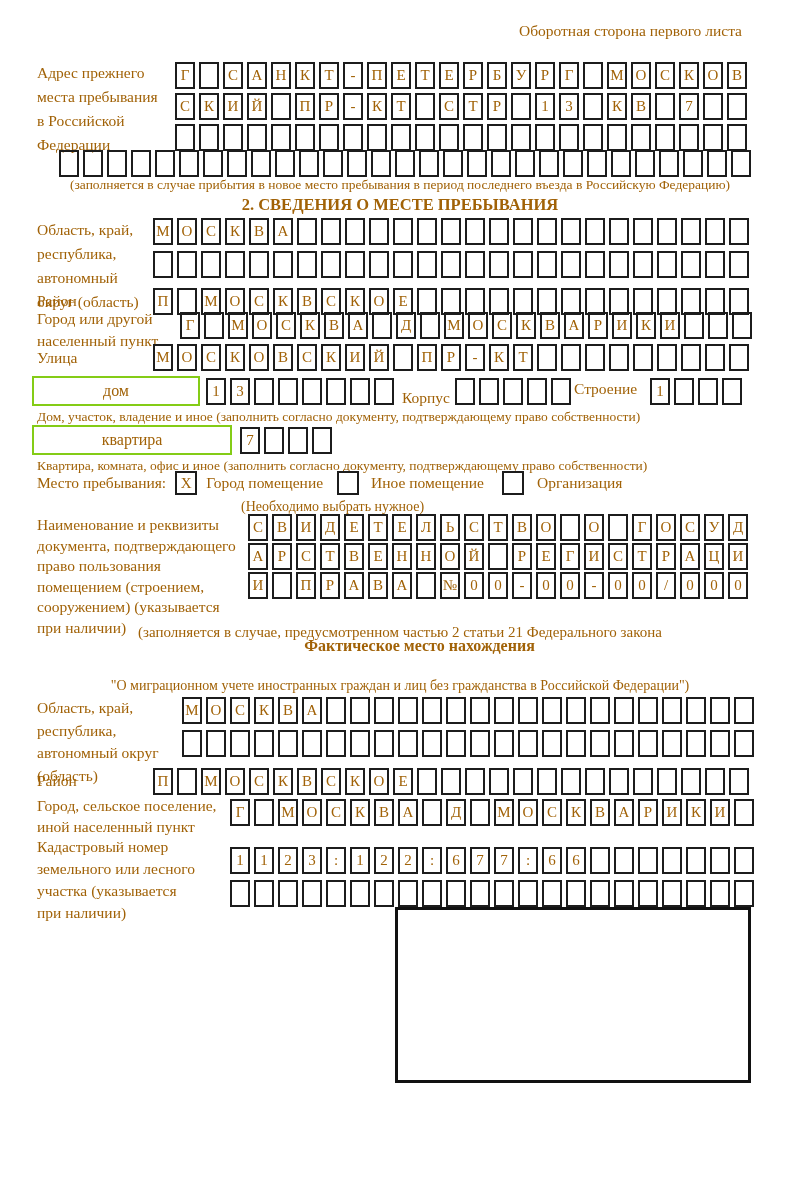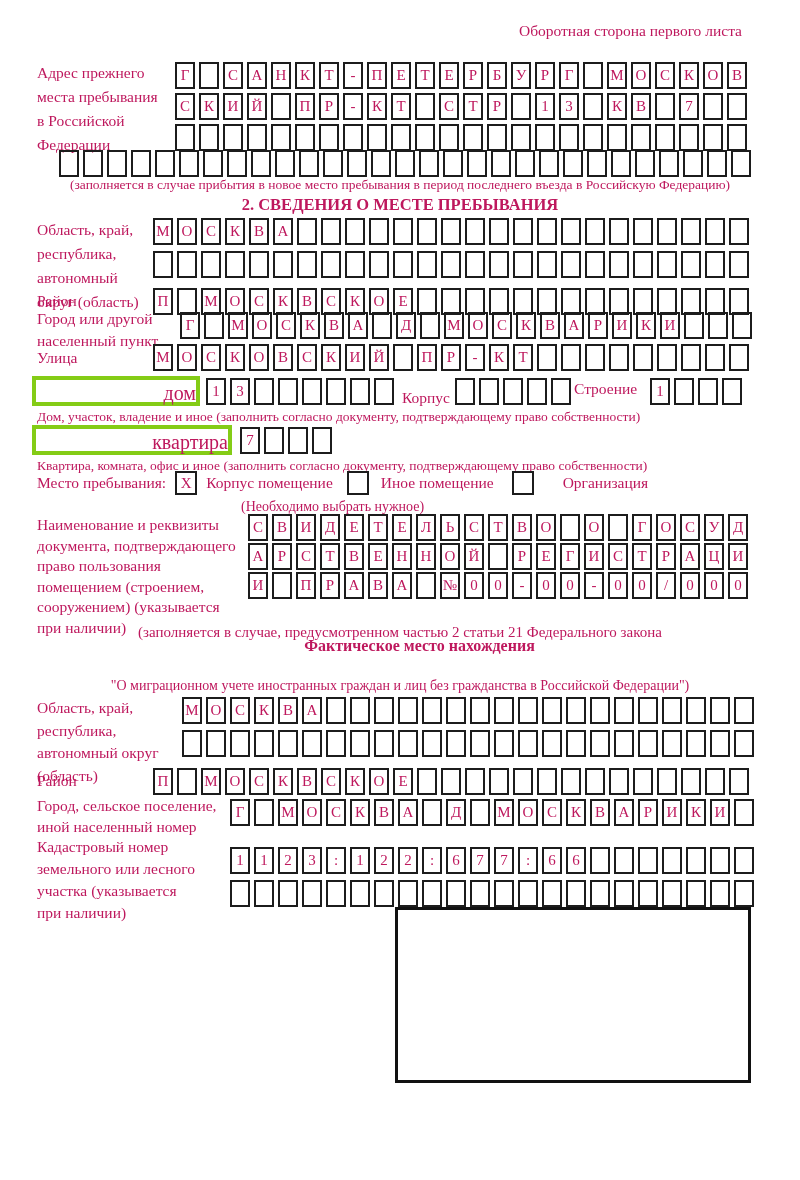--- a/index.html
+++ b/index.html
@@ -1,27 +1,27 @@
 <!DOCTYPE html>
 <html lang="ru"><head>
 <meta charset="utf-8">
 <style>
   html,body{margin:0;padding:0;background:#fff;}
-  .page{position:relative;width:800px;height:1180px;background:#fff;color:#be185d;
+  .page{position:relative;width:800px;height:1180px;background:#fff;color:#a16207;
         font-family:"Liberation Serif", serif;overflow:hidden;}
   .abs{position:absolute;}
   .lbl{position:absolute;font-size:15.5px;line-height:24px;white-space:pre-line;}
   .cap{position:absolute;font-size:13.5px;line-height:16px;}
   .center{left:0;right:0;text-align:center;}
   .bold{font-weight:bold;}
   .grid{position:absolute;display:flex;gap:4px;}
   .cell{flex:0 0 20px;height:27px;box-sizing:border-box;border:2px solid #1c1c1c;
         text-align:center;font-size:15px;line-height:23px;overflow:hidden;}
-  .widebox{position:absolute;box-sizing:border-box;border:4px solid #84cc16;height:30px;
-        text-align:right;font-size:20px;line-height:26px;}
+  .widebox{position:absolute;box-sizing:border-box;border:2px solid #84cc16;height:30px;
+        text-align:center;font-size:16px;line-height:26px;}
   .chk{box-sizing:border-box;width:22px;height:24px;border:2px solid #1c1c1c;
         text-align:center;font-size:15px;line-height:20px;}
   .inline-lbl{font-size:15.5px;}
   .stamp{position:absolute;box-sizing:border-box;border:3px solid #111;background:#fff;}
 </style>
 </head>
 <body>
 
 <div class="page">
 
@@ -327,25 +327,25 @@
         <div class="cell"></div>
         <div class="cell"></div>
         <div class="cell"></div>
       </div>
   </div>
   <div class="cap" style="left:37px;top:458px;">Квартира, комната, офис и иное (заполнить согласно документу, подтверждающему право собственности)</div>
 
   <div class="abs" style="left:37px;top:470px;display:flex;align-items:center;height:26px;">
     <span class="inline-lbl">Место пребывания:</span>
     <span class="chk" style="margin-left:9px;">X</span>
-    <span class="inline-lbl" style="margin-left:9px;">Корпус помещение</span>
+    <span class="inline-lbl" style="margin-left:9px;">Город помещение</span>
     <span class="chk" style="margin-left:14px;"></span>
     <span class="inline-lbl" style="margin-left:12px;">Иное помещение</span>
     <span class="chk" style="margin-left:18px;"></span>
-    <span class="inline-lbl" style="margin-left:29px;">Организация</span>
+    <span class="inline-lbl" style="margin-left:13px;">Организация</span>
   </div>
   <div class="cap" style="left:241px;top:499px;font-size:14px;">(Необходимо выбрать нужное)</div>
 
   <div class="lbl" style="left:37px;top:515px;line-height:20.5px;">Наименование и реквизиты
 документа, подтверждающего
 право пользования
 помещением (строением,
 сооружением) (указывается
 при наличии)</div>
   <div class="grid" style="left:248px;top:514px;">
@@ -502,21 +502,21 @@
       <div class="cell"></div>
       <div class="cell"></div>
       <div class="cell"></div>
       <div class="cell"></div>
       <div class="cell"></div>
       <div class="cell"></div>
       <div class="cell"></div>
     </div>
 
   <div class="lbl" style="left:37px;top:795px;line-height:21px;">Город, сельское поселение,
-иной населенный номер</div>
+иной населенный пункт</div>
   <div class="grid" style="left:230px;top:799px;">
       <div class="cell">Г</div>
       <div class="cell"></div>
       <div class="cell">М</div>
       <div class="cell">О</div>
       <div class="cell">С</div>
       <div class="cell">К</div>
       <div class="cell">В</div>
       <div class="cell">А</div>
       <div class="cell"></div>

